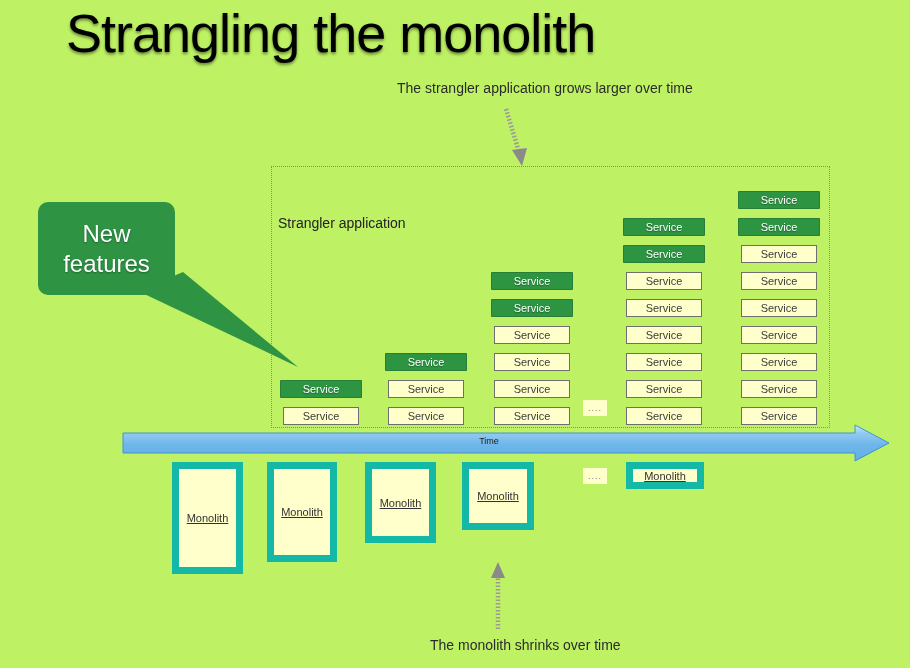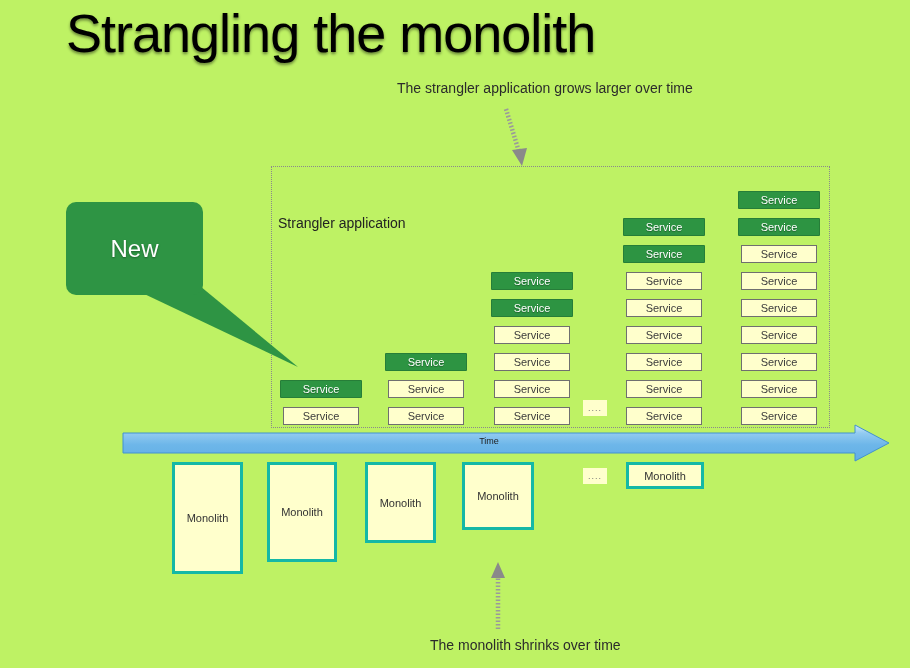--- a/index.html
+++ b/index.html
@@ -54,32 +54,31 @@
   }
   .dots-services { left:583px; top:400px; }
   .dots-monolith { left:583px; top:468px; }
 
   .callout {
     position:absolute; left:38px; top:202px; width:137px; height:93px;
     background:var(--callout-green,#2f9342); border-radius:10px; z-index:3;
     display:flex; flex-direction:column; align-items:center; justify-content:center;
     color:#fff; font-size:24px; line-height:1.25;
     text-shadow:0 1px 2px rgba(0,0,0,0.35);
-    margin-left:28px;
   }
 
   .time-label {
     position:absolute; left:123px; top:436px; width:732px; text-align:center;
     font-size:9px; color:#1c1c1c; z-index:3;
   }
 
   .monolith {
     position:absolute; top:462px; background:var(--svc-yellow,#ffffcc);
-    border:3px solid #14b8a6; display:flex; align-items:center; justify-content:center;
-    font-size:11px; color:#333; z-index:3;
+    border:7px solid #14b8a6; display:flex; align-items:center; justify-content:center;
+    font-size:11px; color:#333; z-index:3;text-decoration:underline;
   }
 </style>
 </head>
 <body>
 
 <div class="canvas">
 
   <div class="title">Strangling the monolith</div>
 
   <div class="annot annot-top">The strangler application grows larger over time</div>
@@ -151,20 +150,21 @@
         <div class="svc yellow">Service</div>
         <div class="svc yellow">Service</div>
         <div class="svc yellow">Service</div>
       </div>
     </div>
 
   <div class="dots-box dots-services">....</div>
 
   <div class="callout">
     <span>New</span>
+    <span>features</span>
   </div>
 
   <div class="time-label">Time</div>
 
   <div id="monolith-row">
       <div class="monolith" style="left: 172px; width: 71px; height: 112px;">Monolith</div>
       <div class="monolith" style="left: 267px; width: 70px; height: 100px;">Monolith</div>
       <div class="monolith" style="left: 365px; width: 71px; height: 81px;">Monolith</div>
       <div class="monolith" style="left: 462px; width: 72px; height: 68px;">Monolith</div>
       <div class="monolith" style="left: 626px; width: 78px; height: 27px;">Monolith</div>

